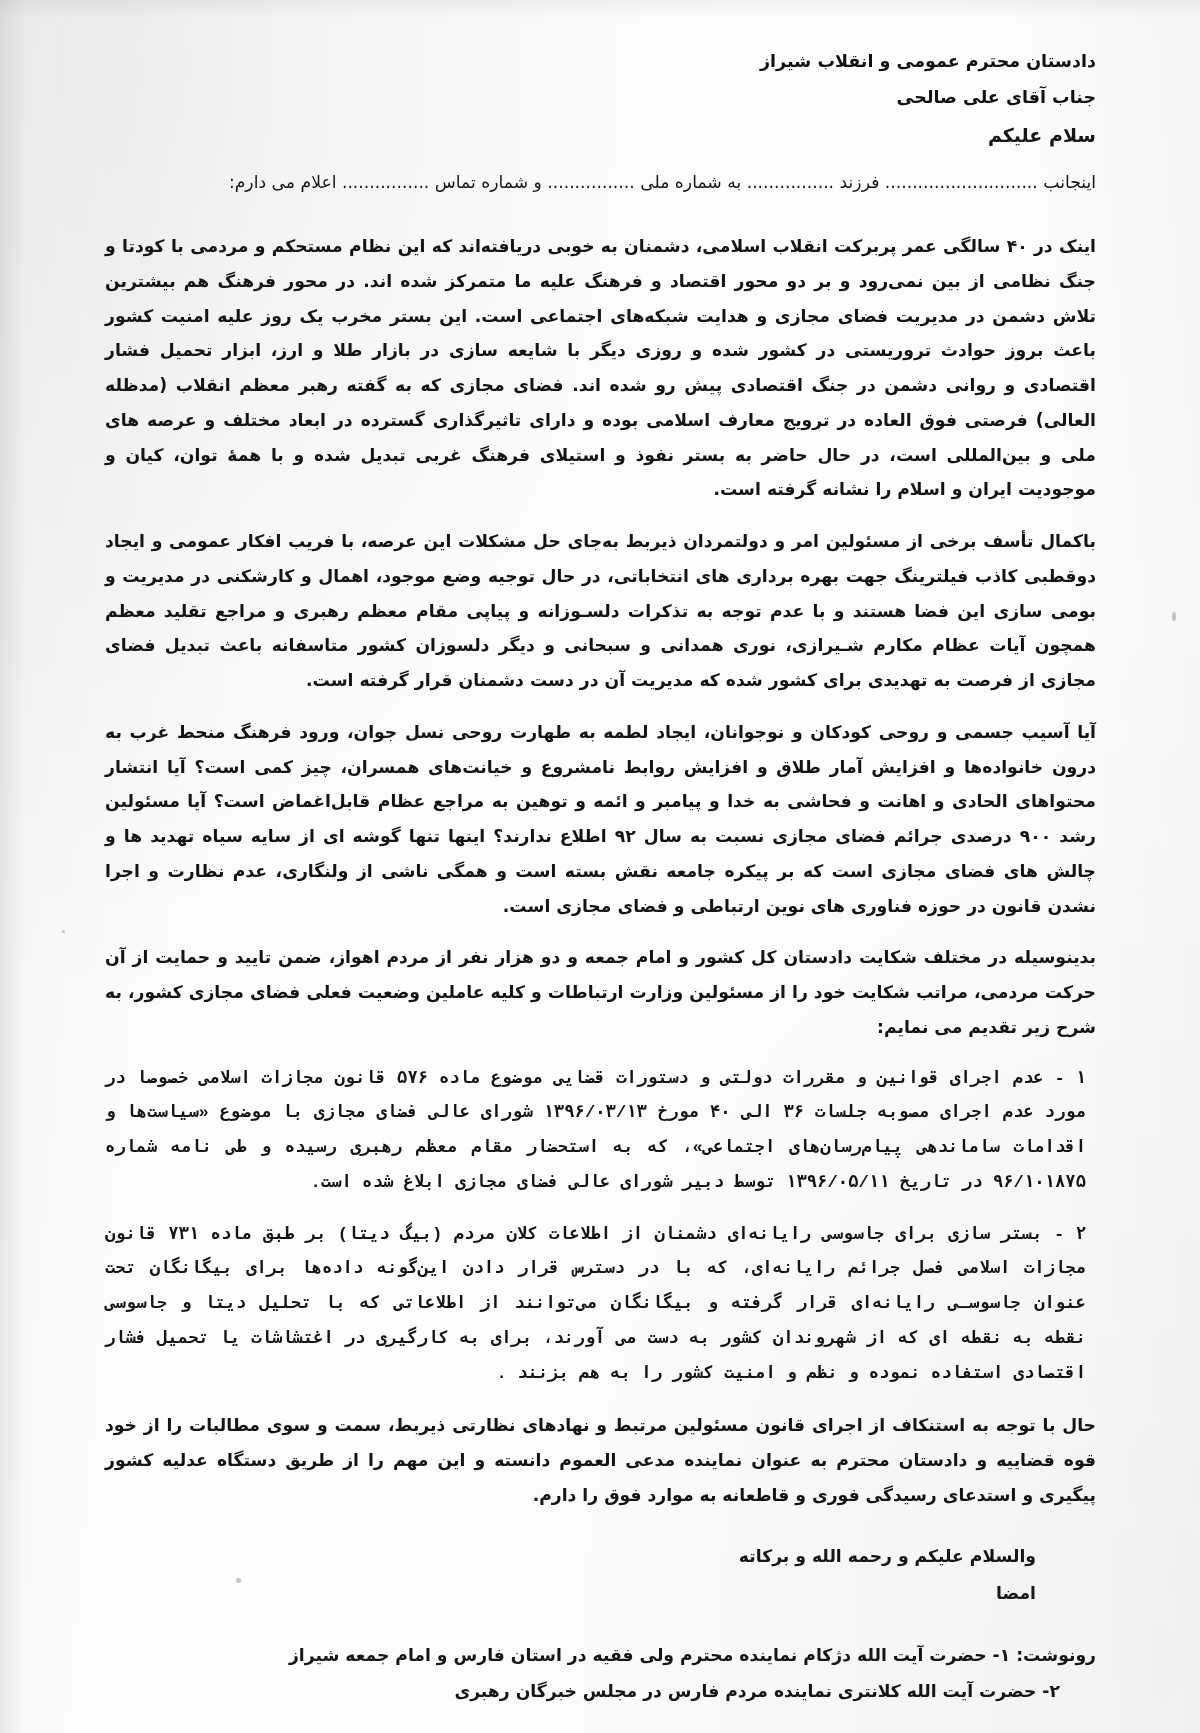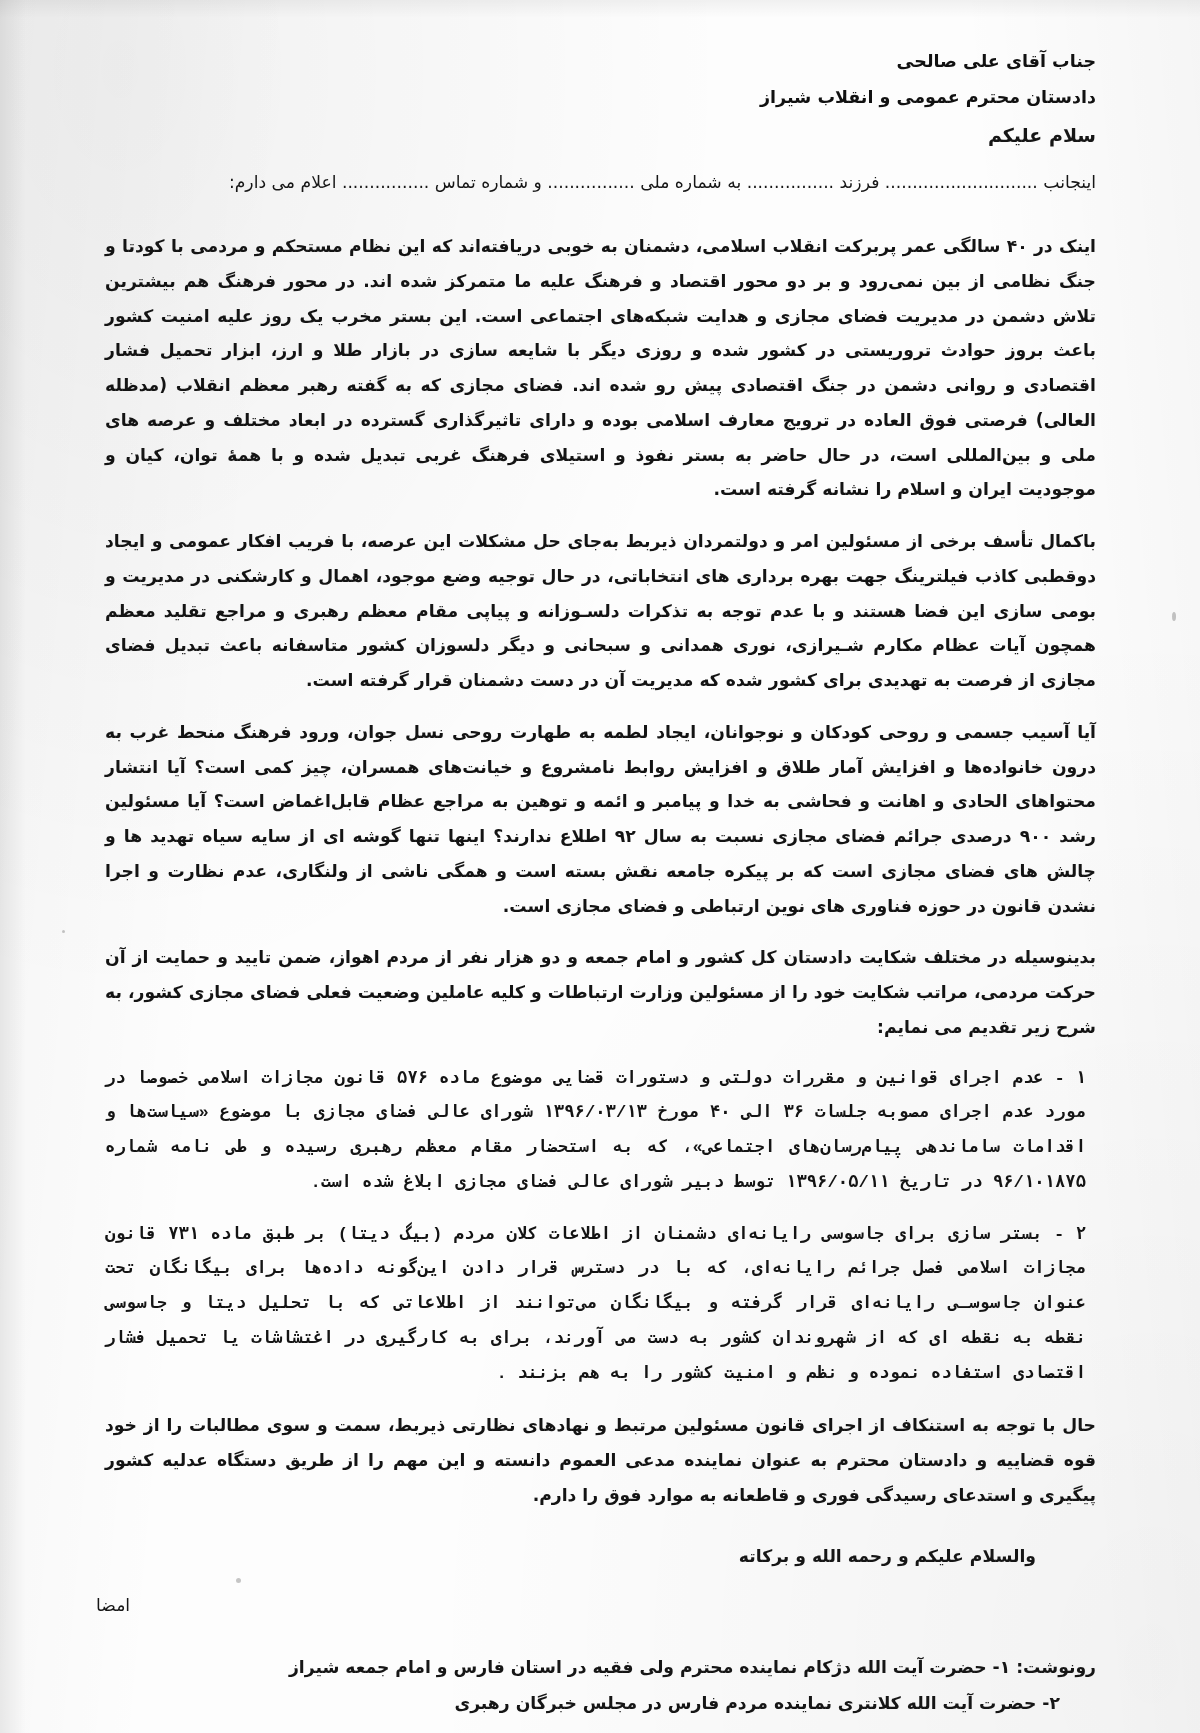--- a/index.html
+++ b/index.html
@@ -71,24 +71,24 @@
   .para.first { margin-top: 30px; }
   .para.indent-r { padding-right: 10px; font-family: Liberation Mono, monospace; }
   .closing {
     margin-top: 26px;
     font-size: 17.2px;
     font-weight: bold;
     line-height: 2.0;
     padding-right: 60px;
   }
   .sign {
-    margin-top: 22px;
+    margin-top: 10px;
     font-size: 17.2px;
-    font-weight: normal;
-    text-align: left;
+    font-weight: bold;
+    text-align: right;
     padding-right: 60px;
   }
   .cc-block {
     margin-top: 34px;
     font-size: 17.2px;
     font-weight: bold;
     line-height: 2.1;
     text-align: right;
     padding-right: 0;
   }
@@ -119,22 +119,22 @@
 <div class="edge-shade-left"></div>
 <div class="edge-shade-top"></div>
 
 <div class="speck" style="left:236px;top:1578px;width:5px;height:5px;"></div>
 <div class="speck" style="left:1172px;top:612px;width:4px;height:9px;"></div>
 <div class="speck" style="left:62px;top:930px;width:3px;height:3px;"></div>
 
 <div class="sheet">
 
   <div class="header-block">
+    <div class="header-line">دادستان محترم عمومی و انقلاب شیراز</div>
     <div class="header-line">جناب آقای علی صالحی</div>
-    <div class="header-line">دادستان محترم عمومی و انقلاب شیراز</div>
     <div class="salutation">سلام علیکم</div>
   </div>
 
   <div class="fill-line">اینجانب ............................ فرزند ................ به شماره ملی ................ و شماره تماس ................ اعلام می دارم:</div>
 
   <div class="para first">اینک در ۴۰ سالگی عمر پربرکت انقلاب اسلامی، دشمنان به خوبی دریافته‌اند که این نظام مستحکم و مردمی با کودتا و جنگ نظامی از بین نمی‌رود و بر دو محور اقتصاد و فرهنگ علیه ما متمرکز شده اند. در محور فرهنگ هم بیشترین تلاش دشمن در مدیریت فضای مجازی و هدایت شبکه‌های اجتماعی است. این بستر مخرب یک روز علیه امنیت کشور باعث بروز حوادث تروریستی در کشور شده و روزی دیگر با شایعه سازی در بازار طلا و ارز، ابزار تحمیل فشار اقتصادی و روانی دشمن در جنگ اقتصادی پیش رو شده اند. فضای مجازی که به گفته رهبر معظم انقلاب (مدظله العالی) فرصتی فوق العاده در ترویج معارف اسلامی بوده و دارای تاثیرگذاری گسترده در ابعاد مختلف و عرصه های ملی و بین‌المللی است، در حال حاضر به بستر نفوذ و استیلای فرهنگ غربی تبدیل شده و با همهٔ توان، کیان و موجودیت ایران و اسلام را نشانه گرفته است.</div>
   <div class="para">باکمال تأسف برخی از مسئولین امر و دولتمردان ذیربط به‌جای حل مشکلات این عرصه، با فریب افکار عمومی و ایجاد دوقطبی کاذب فیلترینگ جهت بهره برداری های انتخاباتی، در حال توجیه وضع موجود، اهمال و کارشکنی در مدیریت و بومی سازی این فضا هستند و با عدم توجه به تذکرات دلسـوزانه و پیاپی مقام معظم رهبری و مراجع تقلید معظم همچون آیات عظام مکارم شـیرازی، نوری همدانی و سبحانی و دیگر دلسوزان کشور متاسفانه باعث تبدیل فضای مجازی از فرصت به تهدیدی برای کشور شده که مدیریت آن در دست دشمنان قرار گرفته است.</div>
   <div class="para">آیا آسیب جسمی و روحی کودکان و نوجوانان، ایجاد لطمه به طهارت روحی نسل جوان، ورود فرهنگ منحط غرب به درون خانواده‌ها و افزایش آمار طلاق و افزایش روابط نامشروع و خیانت‌های همسران، چیز کمی است؟ آیا انتشار محتواهای الحادی و اهانت و فحاشی به خدا و پیامبر و ائمه و توهین به مراجع عظام قابل‌اغماض است؟ آیا مسئولین رشد ۹۰۰ درصدی جرائم فضای مجازی نسبت به سال ۹۲ اطلاع ندارند؟ اینها تنها گوشه ای از سایه سیاه تهدید ها و چالش های فضای مجازی است که بر پیکره جامعه نقش بسته است و همگی ناشی از ولنگاری، عدم نظارت و اجرا نشدن قانون در حوزه فناوری های نوین ارتباطی و فضای مجازی است.</div>
   <div class="para">بدینوسیله در مختلف شکایت دادستان کل کشور و امام جمعه و دو هزار نفر از مردم اهواز، ضمن تایید و حمایت از آن حرکت مردمی، مراتب شکایت خود را از مسئولین وزارت ارتباطات و کلیه عاملین وضعیت فعلی فضای مجازی کشور، به شرح زیر تقدیم می نمایم:</div>
   <div class="para indent-r">۱ - عدم اجرای قوانین و مقررات دولتی و دستورات قضایی موضوع ماده ۵۷۶ قانون مجازات اسلامی خصوصا در مورد عدم اجرای مصوبه جلسات ۳۶ الی ۴۰ مورخ ۱۳۹۶/۰۳/۱۳ شورای عالی فضای مجازی با موضوع «سیاست‌ها و اقدامات ساماندهی پیام‌رسان‌های اجتماعی»، که به استحضار مقام معظم رهبری رسیده و طی نامه شماره ۹۶/۱۰۱۸۷۵ در تاریخ ۱۳۹۶/۰۵/۱۱ توسط دبیر شورای عالی فضای مجازی ابلاغ شده است.</div>

